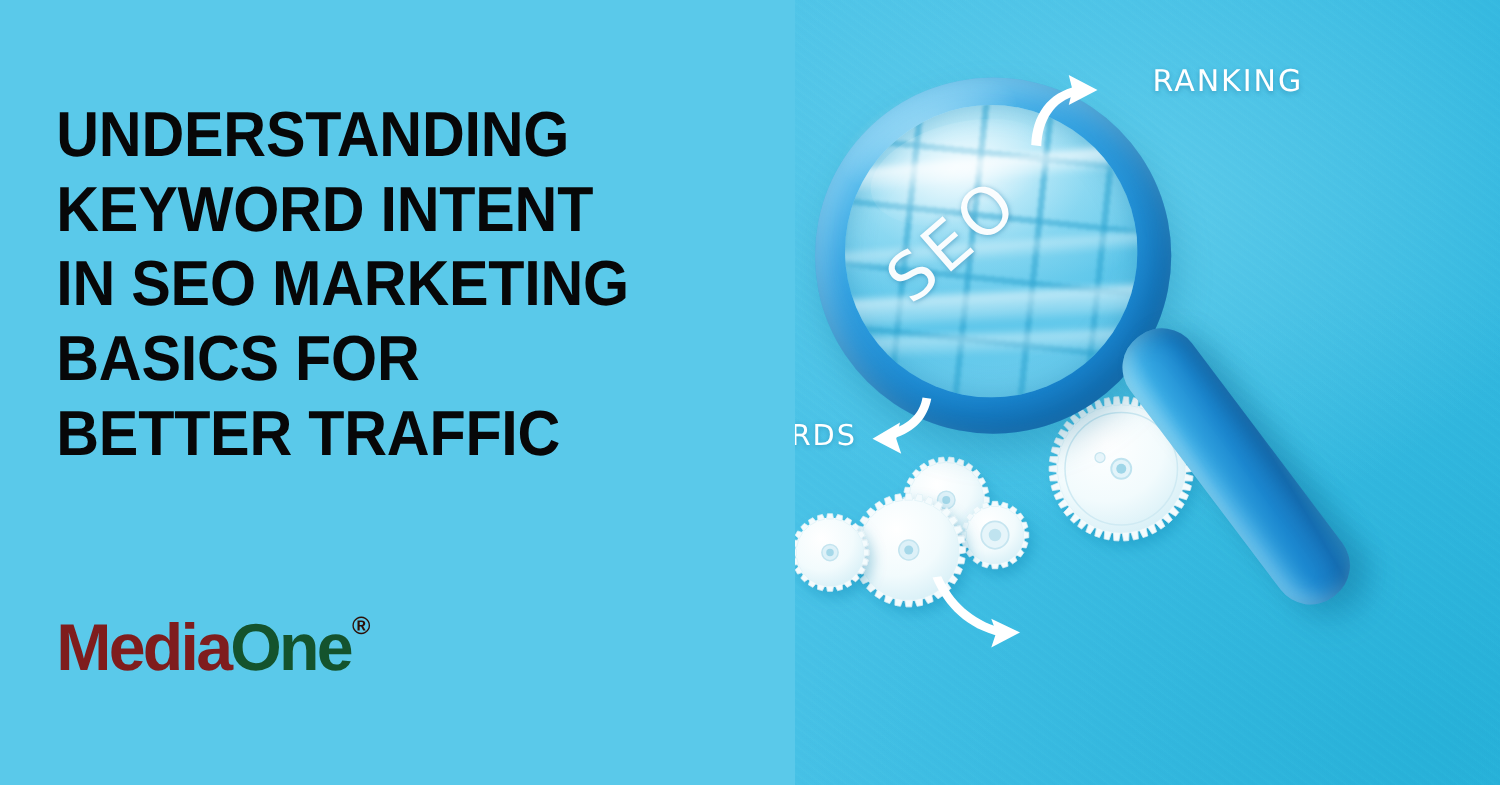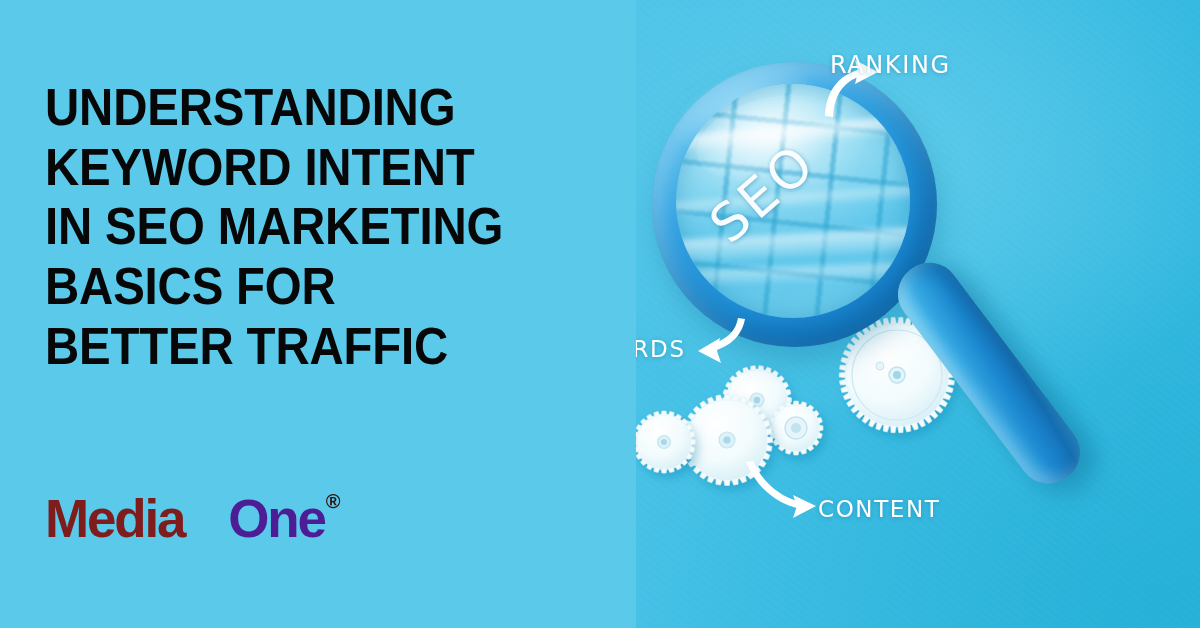--- a/index.html
+++ b/index.html
@@ -69,21 +69,21 @@
     left: 45px;
     top: 492px;
     font-size: 53px;
     font-weight: 700;
     letter-spacing: -2.2px;
     font-family: "Liberation Sans", sans-serif;
     line-height: 1;
     white-space: nowrap;
   }
   .logo .media { color: #7f1d1d; }
-  .logo .one   { color: #4c1d95; margin-left: 44px; }
+  .logo .one   { color: #14532d; }
   .logo .reg {
     color: #2d0f07;
     font-size: 20px;
     vertical-align: super;
     letter-spacing: 0;
     position: relative;
     top: -10px;
     left: 1px;
   }
 
@@ -207,21 +207,21 @@
   
   .anno {
     position: absolute;
     color: #ffffff;
     font-family: "DejaVu Sans", sans-serif;
     font-weight: 400;
     letter-spacing: 1.6px;
     text-shadow: 0 1px 4px rgba(25,110,150,0.45);
     white-space: nowrap;
   }
-  .anno-ranking { left: 830px; top: 51px;  font-size: 24px; text-align: right; }
+  .anno-ranking { left: 922px; top: 51px;  font-size: 24px; text-align: right; }
   .anno-keywords{ left: 540px; top: 336px; font-size: 23px; }
   .anno-content { left: 818px; top: 496px; font-size: 23px; }
 
   .arrow-svg { position: absolute; overflow: visible; pointer-events: none; }
 </style>
 </head>
 <body>
 
 <div class="banner">
 
@@ -454,21 +454,20 @@
       <path d="M 745,319 C 742,334 733,345 714,351 L 712,344 C 728,339 736,330 738,318 Z"></path>
       <path d="M 720,338 L 698,351 L 721,363 L 717,351 Z"></path>
 
       <path d="M 746,462 C 756,486 774,503 800,509 L 800,502 C 778,496 762,481 753,461 Z"></path>
       <path d="M 793,495 L 816,506 L 793,518 L 797,506 Z"></path>
     </g>
   </svg>
 
   <div class="anno anno-ranking">RANKING</div>
   <div class="anno anno-keywords">KEYWORDS</div>
-  <div class="anno anno-content">CONTENT</div>
 
   <div class="left-panel"></div>
 
   <h1 class="headline">UNDERSTANDING
 KEYWORD INTENT
 IN SEO MARKETING
 BASICS FOR
 BETTER TRAFFIC</h1>
 
   <div class="logo">

